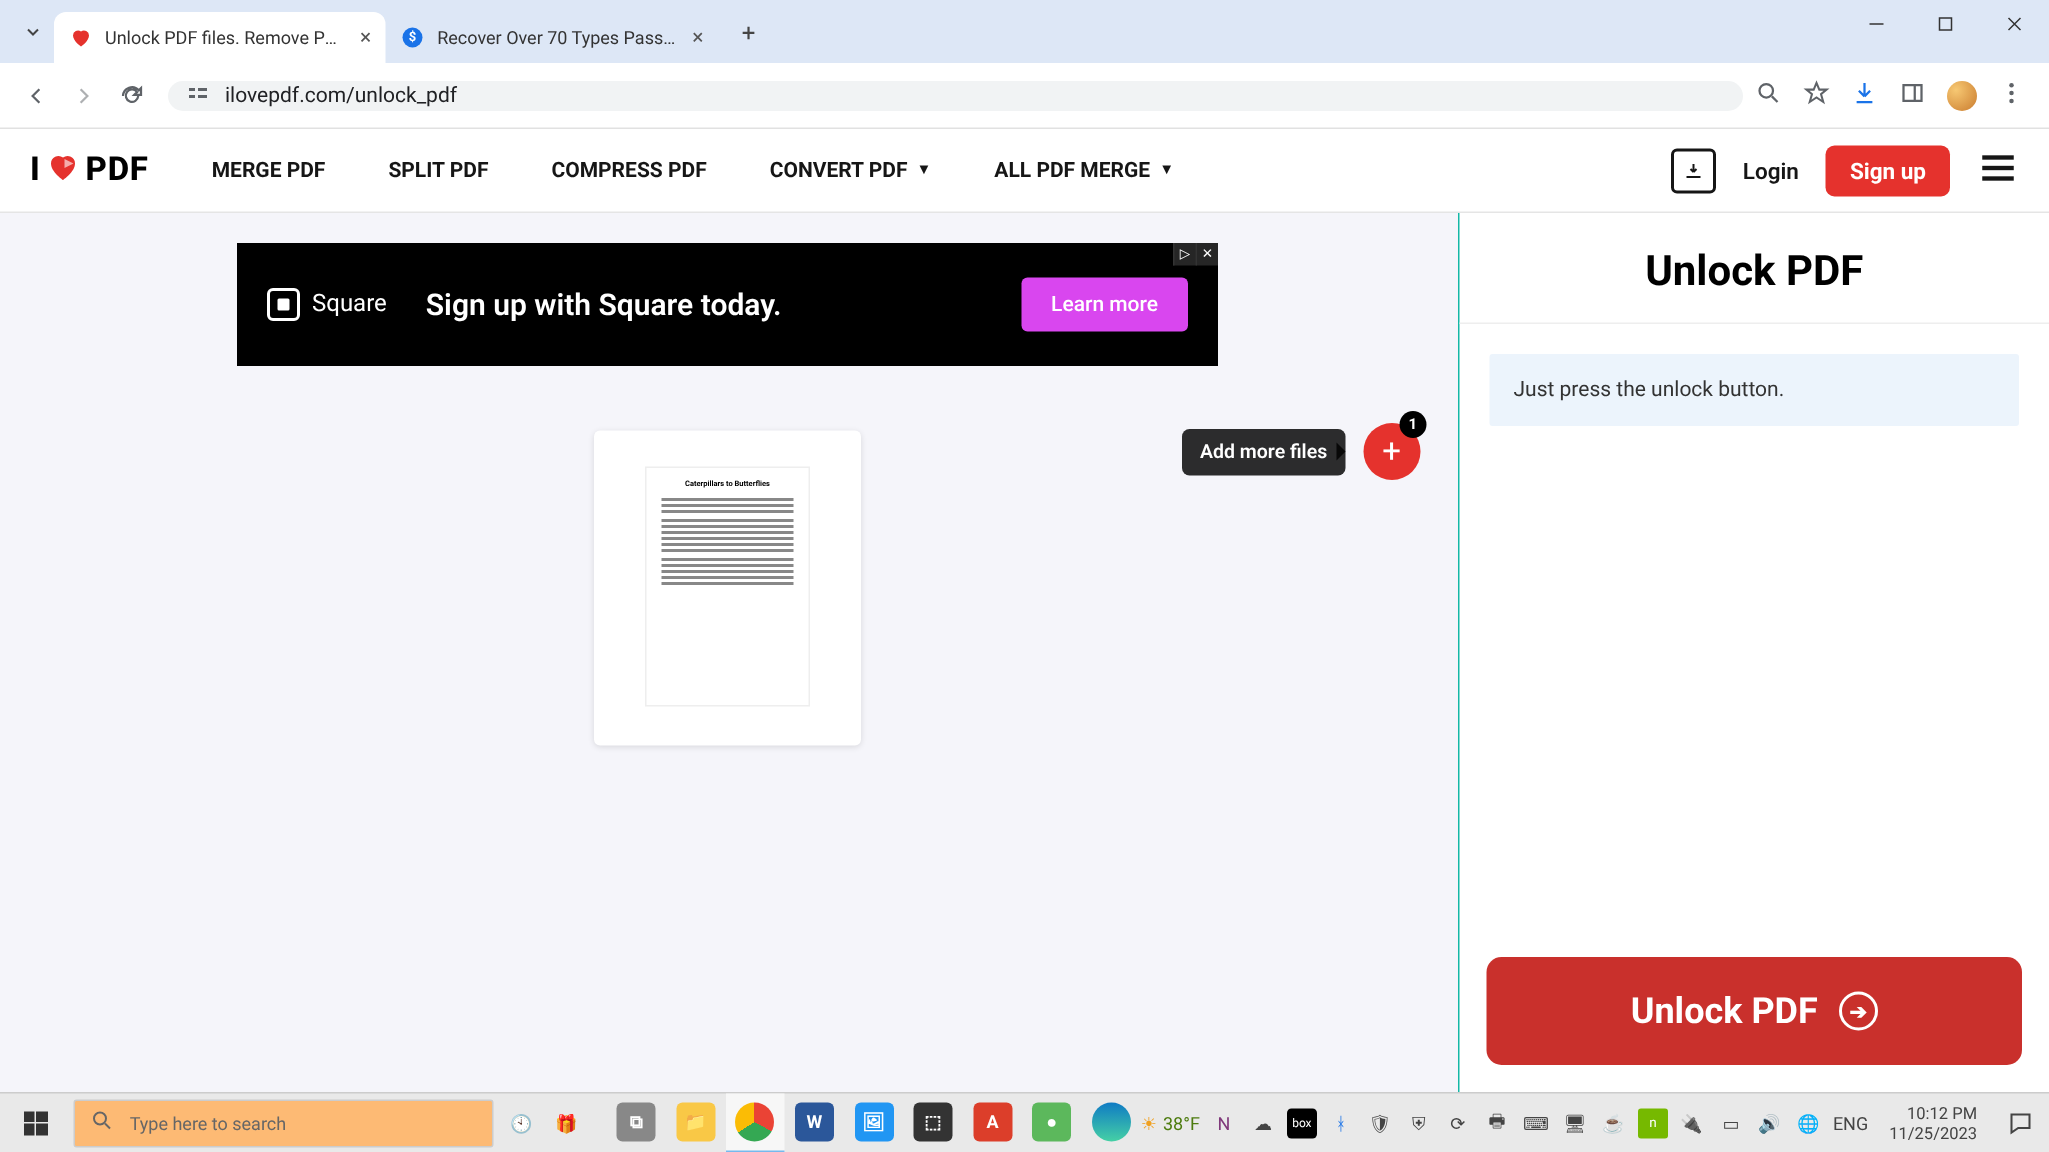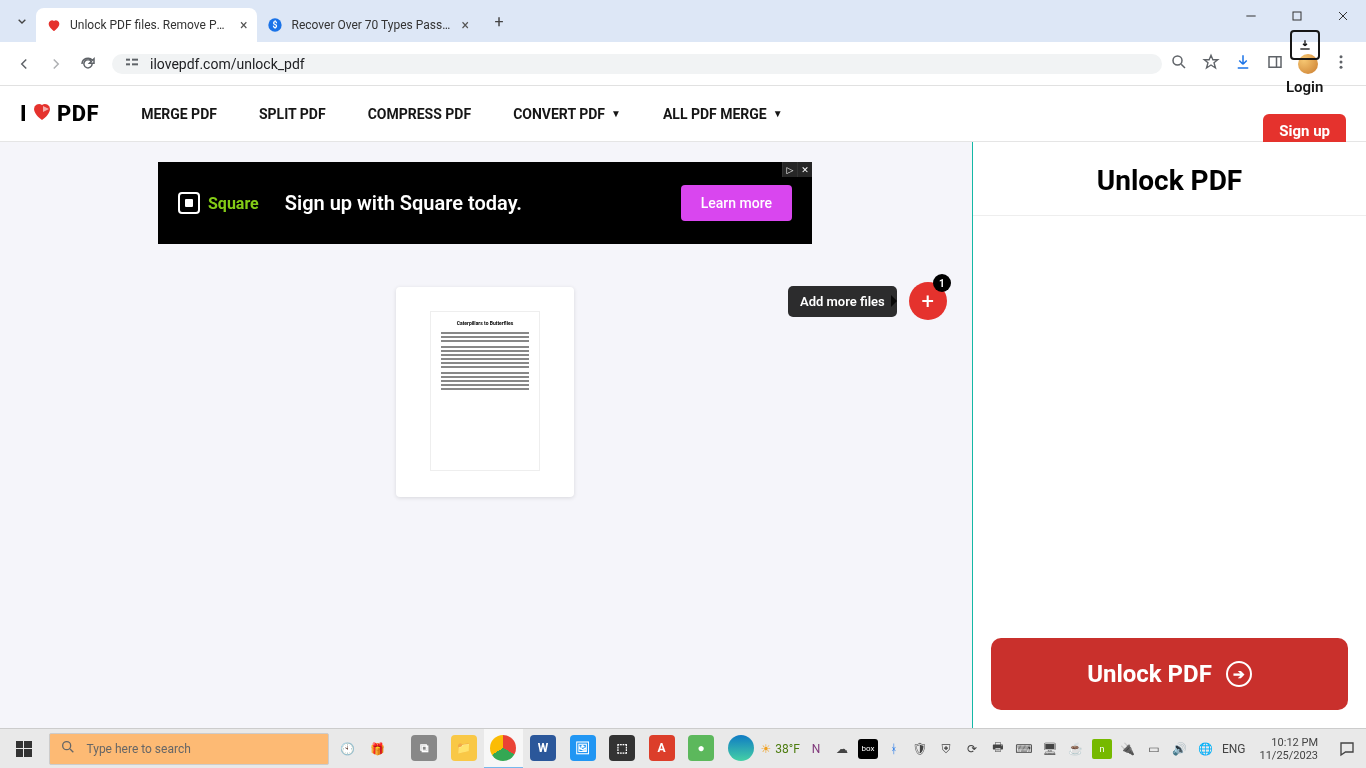--- a/index.html
+++ b/index.html
@@ -25,39 +25,39 @@
 .win-controls { position: absolute; top: 0; right: 0; display: flex; }
 .win-btn { width: 46px; height: 32px; display: flex; align-items: center; justify-content: center; color: #333; cursor: pointer; }
 
 
 .site-header { height: 56px; border-bottom: 1px solid #e5e5e5; display: flex; align-items: center; padding: 0 20px; background: #fff; }
 .logo { display: flex; align-items: center; font-weight: 800; font-size: 22px; letter-spacing: 0.5px; }
 .logo .heart { color: #e5322d; margin: 0 2px; }
 .main-nav { display: flex; gap: 42px; margin-left: 42px; }
 .nav-item { font-size: 14px; font-weight: 700; color: #161616; cursor: pointer; display: flex; align-items: center; }
 .nav-item .caret { margin-left: 6px; font-size: 10px; }
-.header-right { margin-left: auto; display: flex; align-items: center; gap: 18px; flex-direction: column; }
+.header-right { margin-left: auto; display: flex; align-items: center; gap: 18px; }
 .dl-desktop { width: 30px; height: 30px; border: 2px solid #161616; border-radius: 4px; display: flex; align-items: center; justify-content: center; cursor: pointer; }
 .login-link { font-size: 15px; font-weight: 600; color: #161616; cursor: pointer; }
 .signup-btn { background: #e5322d; color: #fff; font-size: 15px; font-weight: 700; padding: 8px 16px; border-radius: 6px; cursor: pointer; }
 .hamburger { width: 28px; cursor: pointer; }
 
 
 .page { display: flex; height: calc(100% - 42px - 44px - 56px - 40px); background: #f5f5fa; }
 .work-area { flex: 1; position: relative; }
 .sidebar { width: 394px; background: #fff; border-left: 1px solid #14b8a6; display: flex; flex-direction: column; }
 .sidebar h1 { font-size: 28px; font-weight: 700; text-align: center; padding: 22px 0 18px; border-bottom: 1px solid #eee; }
 .help-box { background: #ecf4fc; margin: 20px; padding: 16px; font-size: 14px; color: #333; border-radius: 2px; }
 .sidebar-footer { margin-top: auto; padding: 18px; }
 .unlock-btn { width: 100%; background: #c9302c; color: #fff; font-size: 24px; font-weight: 700; padding: 22px; border-radius: 10px; display: flex; align-items: center; justify-content: center; gap: 14px; cursor: pointer; }
 .unlock-btn .arrow-circle { width: 26px; height: 26px; border: 2px solid #fff; border-radius: 50%; display: flex; align-items: center; justify-content: center; font-size: 14px; }
 
 
 .ad-banner { position: absolute; left: 158px; top: 20px; width: 654px; height: 82px; background: #000; display: flex; align-items: center; padding: 0 20px; }
-.ad-banner .sq-logo { color: #84cc16; font-size: 16px; font-weight: 700; display: flex; align-items: center; gap: 8px; }
+.ad-banner .sq-logo { color: #ffffff; font-size: 16px; font-weight: 400; display: flex; gap: 8px; }
 .ad-banner .sq-box { width: 22px; height: 22px; border: 2px solid #fff; border-radius: 4px; position: relative; }
 .ad-banner .sq-box::after { content: ""; position: absolute; inset: 5px; background: #fff; border-radius: 1px; }
 .ad-banner .ad-text { color: #fff; font-size: 20px; font-weight: 600; margin-left: 26px; }
 .ad-banner .ad-btn { margin-left: auto; background: #d946ef; color: #fff; font-size: 14px; font-weight: 500; padding: 10px 20px; border-radius: 4px; cursor: pointer; }
 .ad-corner { position: absolute; top: 0; right: 0; display: flex; }
 .ad-corner span { width: 15px; height: 15px; background: rgba(255,255,255,0.15); color: #fff; font-size: 9px; display: flex; align-items: center; justify-content: center; border-left: 1px solid #333; cursor: pointer; }
 
 
 .file-card { position: absolute; left: 396px; top: 145px; width: 178px; background: #fff; border-radius: 4px; box-shadow: 0 1px 4px rgba(0,0,0,0.12); padding: 14px; }
 .doc-thumb { width: 110px; height: 160px; margin: 10px auto 12px; background: #fff; border: 1px solid #eee; padding: 8px 10px; }
@@ -287,20 +287,21 @@
       <div class="add-btn">
         <span>+</span>
         <div class="add-badge">1</div>
       </div>
     </div>
 
   </div>
 
   <div class="sidebar">
     <h1>Unlock PDF</h1>
+    <div class="help-box">Just press the unlock button.</div>
     <div class="sidebar-footer">
       <div class="unlock-btn">
         <span>Unlock PDF</span>
         <span class="arrow-circle">➔</span>
       </div>
     </div>
   </div>
 </div>
 
 <div class="taskbar">

